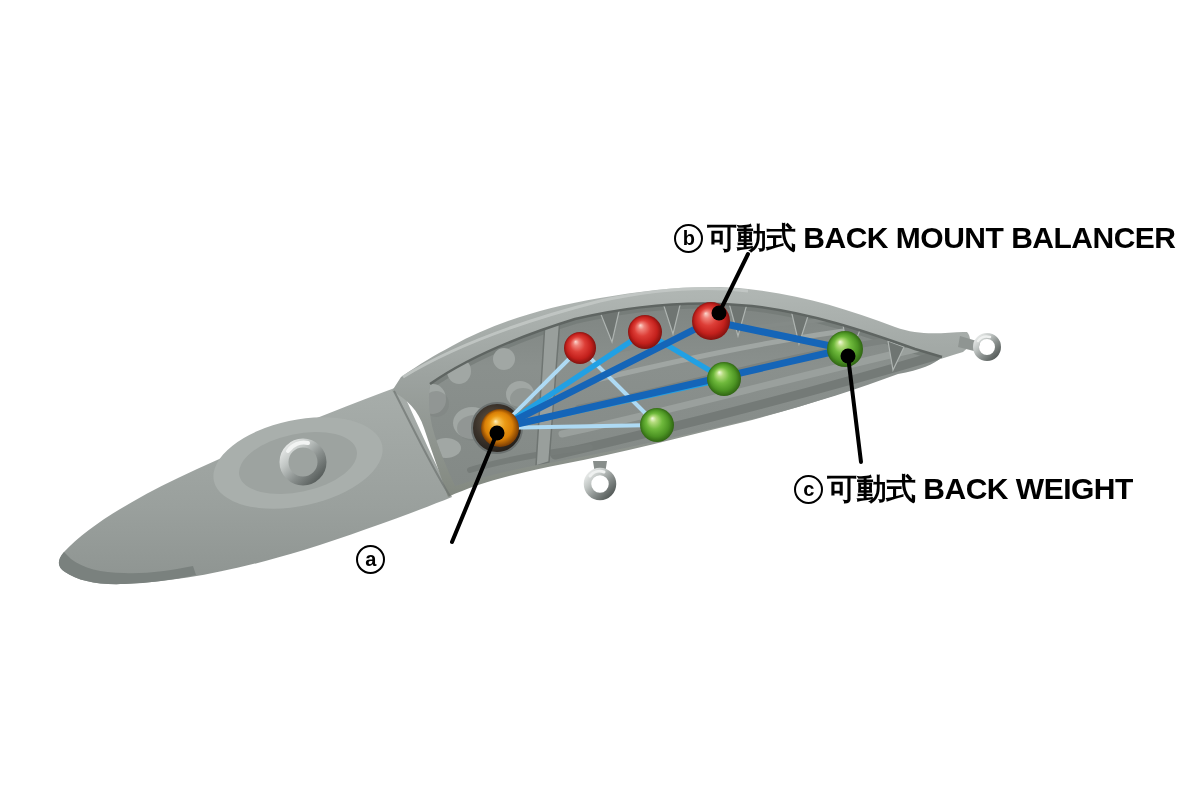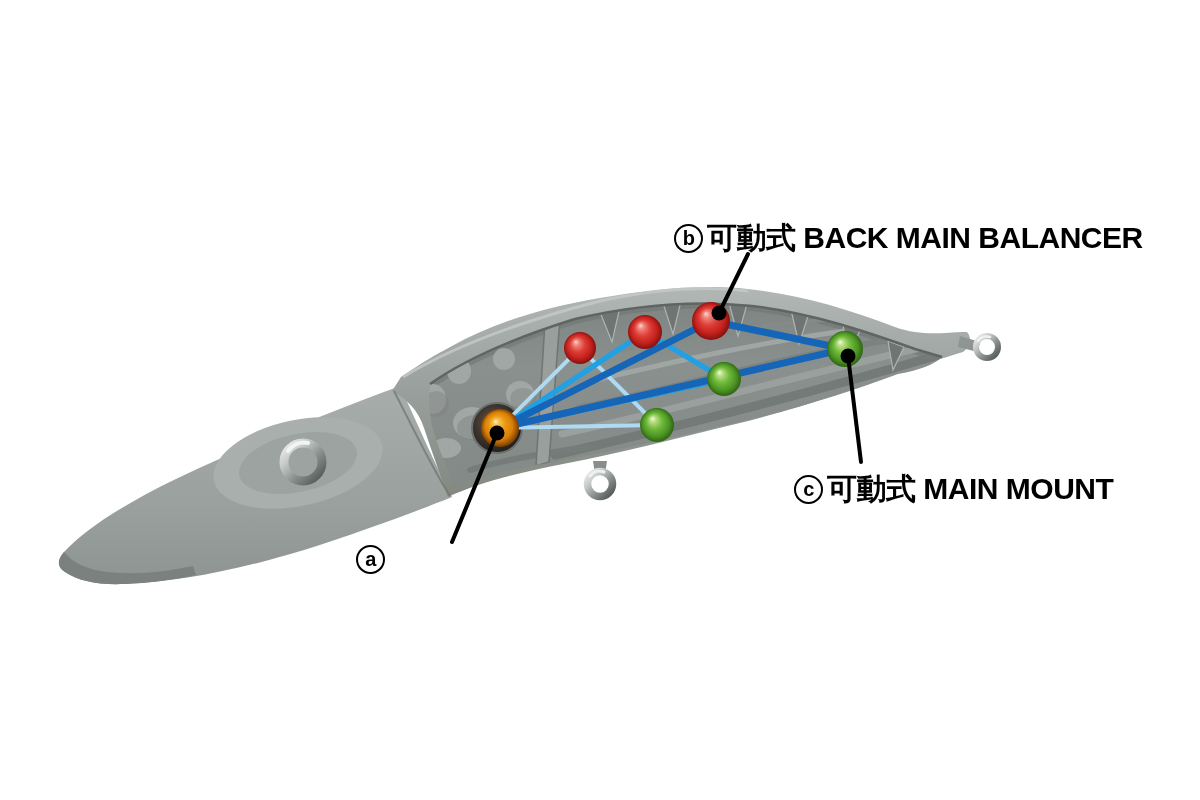--- a/index.html
+++ b/index.html
@@ -193,23 +193,23 @@
         <circle cx="497" cy="433" r="7.5" fill="#000000"></circle>
         <line x1="748" y1="254" x2="719" y2="313" stroke="#000000" stroke-width="4" stroke-linecap="round"></line>
         <circle cx="719" cy="313" r="7.5" fill="#000000"></circle>
         <line x1="861" y1="462" x2="848" y2="356" stroke="#000000" stroke-width="4" stroke-linecap="round"></line>
         <circle cx="848" cy="356" r="7.5" fill="#000000"></circle>
       </g>
   </svg>
 
   <div class="lure-label label-b">
     <span class="marker">b</span>
-      <span class="label-text">可動式 BACK MAIN BALANCER</span>
+      <span class="label-text">可動式 BACK MOUNT BALANCER</span>
   </div>
   <div class="lure-label label-c">
     <span class="marker">c</span>
-      <span class="label-text">可動式 MAIN MOUNT</span>
+      <span class="label-text">可動式 BACK WEIGHT</span>
   </div>
   <div class="lure-label label-a">
     <span class="marker">a</span>
   </div>
 
 </div>
 
 </body></html>

